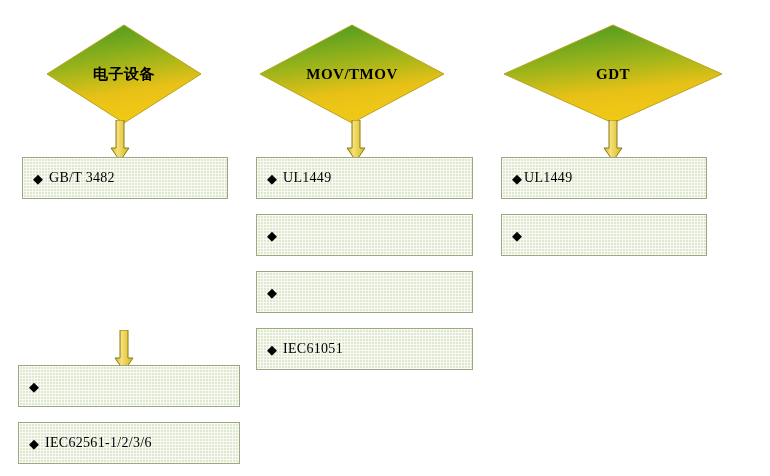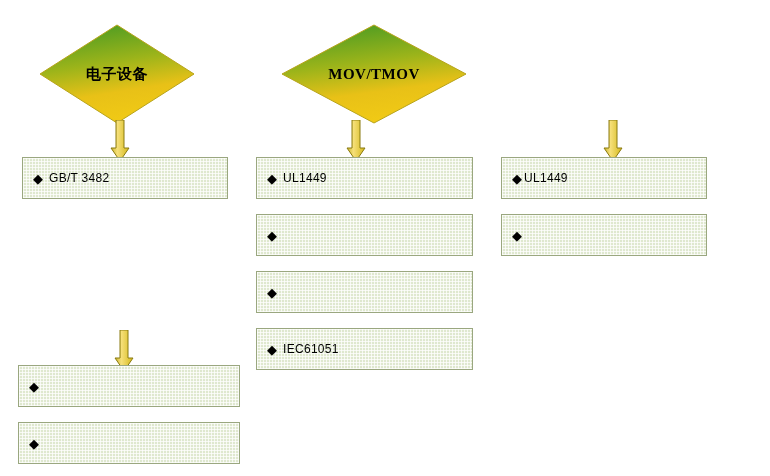--- a/index.html
+++ b/index.html
@@ -67,34 +67,34 @@
     padding-left: 10px;
   }
   .box .bullet {
     font-size: 13px;
     line-height: 1;
     color: #000;
     margin-right: 6px;
     flex: none;
   }
   .box .btext {
-    font-family: Liberation Sans, sans-serif;
-    font-size: 12px;
+    font-family: Liberation Serif, serif;
+    font-size: 14px;
     color: #000000;
     white-space: nowrap;
     letter-spacing: 0.3px;
   }
   .box.tight .bullet { margin-right: 2px; }
 </style>
 </head>
 <body>
 
 <div class="canvas">
 
-  <div class="diamond" style="left:39px; top:24px; width:156px; height:100px;">
+  <div class="diamond" style="left:46px; top:24px; width:156px; height:100px;">
     <svg width="156" height="100" viewBox="0 0 156 100">
       <defs>
         <linearGradient id="g1" x1="0.35" y1="0" x2="0.6" y2="1">
           <stop offset="0%" stop-color="#4e9c22"></stop>
           <stop offset="38%" stop-color="#9cb41a"></stop>
           <stop offset="68%" stop-color="#e8c117"></stop>
           <stop offset="100%" stop-color="#f2cb15"></stop>
         </linearGradient>
       </defs>
       <polygon points="78,1 155,50 78,99 1,50" fill="url(#g1)" stroke="#b8a41a" stroke-width="1"></polygon>
@@ -113,21 +113,21 @@
       </defs>
       <polygon points="6,0 14,0 14,28 19,28 10,41 1,28 6,28" fill="url(#ag1)" stroke="#8a7a10" stroke-width="1"></polygon>
     </svg>
   </div>
 
   <div class="box" style="left:22px; top:157px; width:206px; height:42px;">
     <span class="bullet">◆</span>
     <span class="btext">GB/T 3482</span>
   </div>
 
-  <div class="diamond" style="left:281px; top:24px; width:186px; height:100px;">
+  <div class="diamond" style="left:259px; top:24px; width:186px; height:100px;">
     <svg width="186" height="100" viewBox="0 0 186 100">
       <defs>
         <linearGradient id="g2" x1="0.35" y1="0" x2="0.6" y2="1">
           <stop offset="0%" stop-color="#4e9c22"></stop>
           <stop offset="38%" stop-color="#9cb41a"></stop>
           <stop offset="68%" stop-color="#e8c117"></stop>
           <stop offset="100%" stop-color="#f2cb15"></stop>
         </linearGradient>
       </defs>
       <polygon points="93,1 185,50 93,99 1,50" fill="url(#g2)" stroke="#b8a41a" stroke-width="1"></polygon>
@@ -156,20 +156,34 @@
     <span class="bullet">◆</span>
   </div>
   <div class="box" style="left:256px; top:271px; width:217px; height:42px;">
     <span class="bullet">◆</span>
   </div>
   <div class="box" style="left:256px; top:328px; width:217px; height:42px;">
     <span class="bullet">◆</span>
     <span class="btext">IEC61051</span>
   </div>
 
+  <div class="diamond" style="left:503px; top:24px; width:220px; height:100px;">
+    <svg width="220" height="100" viewBox="0 0 220 100">
+      <defs>
+        <linearGradient id="g3" x1="0.35" y1="0" x2="0.6" y2="1">
+          <stop offset="0%" stop-color="#4e9c22"></stop>
+          <stop offset="38%" stop-color="#9cb41a"></stop>
+          <stop offset="68%" stop-color="#e8c117"></stop>
+          <stop offset="100%" stop-color="#f2cb15"></stop>
+        </linearGradient>
+      </defs>
+      <polygon points="110,1 219,50 110,99 1,50" fill="url(#g3)" stroke="#b8a41a" stroke-width="1"></polygon>
+    </svg>
+    <div class="dlabel">GDT</div>
+  </div>
 
   <div class="arrow" style="left:603px; top:120px; width:20px; height:42px;">
     <svg width="20" height="42" viewBox="0 0 20 42">
       <defs>
         <linearGradient id="ag3" x1="0" y1="0" x2="1" y2="0">
           <stop offset="0%" stop-color="#c9b32a"></stop>
           <stop offset="35%" stop-color="#f6e07a"></stop>
           <stop offset="100%" stop-color="#d4b81a"></stop>
         </linearGradient>
       </defs>
@@ -197,15 +211,16 @@
       </defs>
       <polygon points="6,0 14,0 14,28 19,28 10,41 1,28 6,28" fill="url(#ag4)" stroke="#8a7a10" stroke-width="1"></polygon>
     </svg>
   </div>
 
   <div class="box" style="left:18px; top:365px; width:222px; height:42px;">
     <span class="bullet">◆</span>
   </div>
   <div class="box" style="left:18px; top:422px; width:222px; height:42px;">
     <span class="bullet">◆</span>
+    <span class="btext">IEC62561-1/2/3/6</span>
   </div>
 
 </div>
 
 </body></html>

